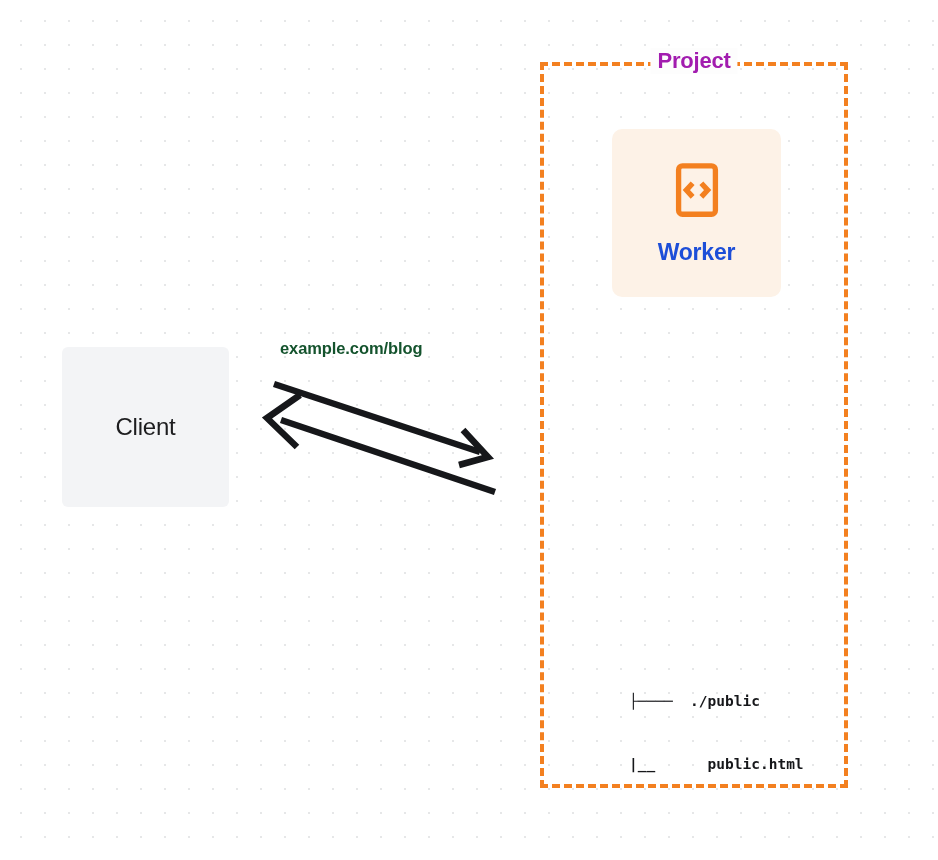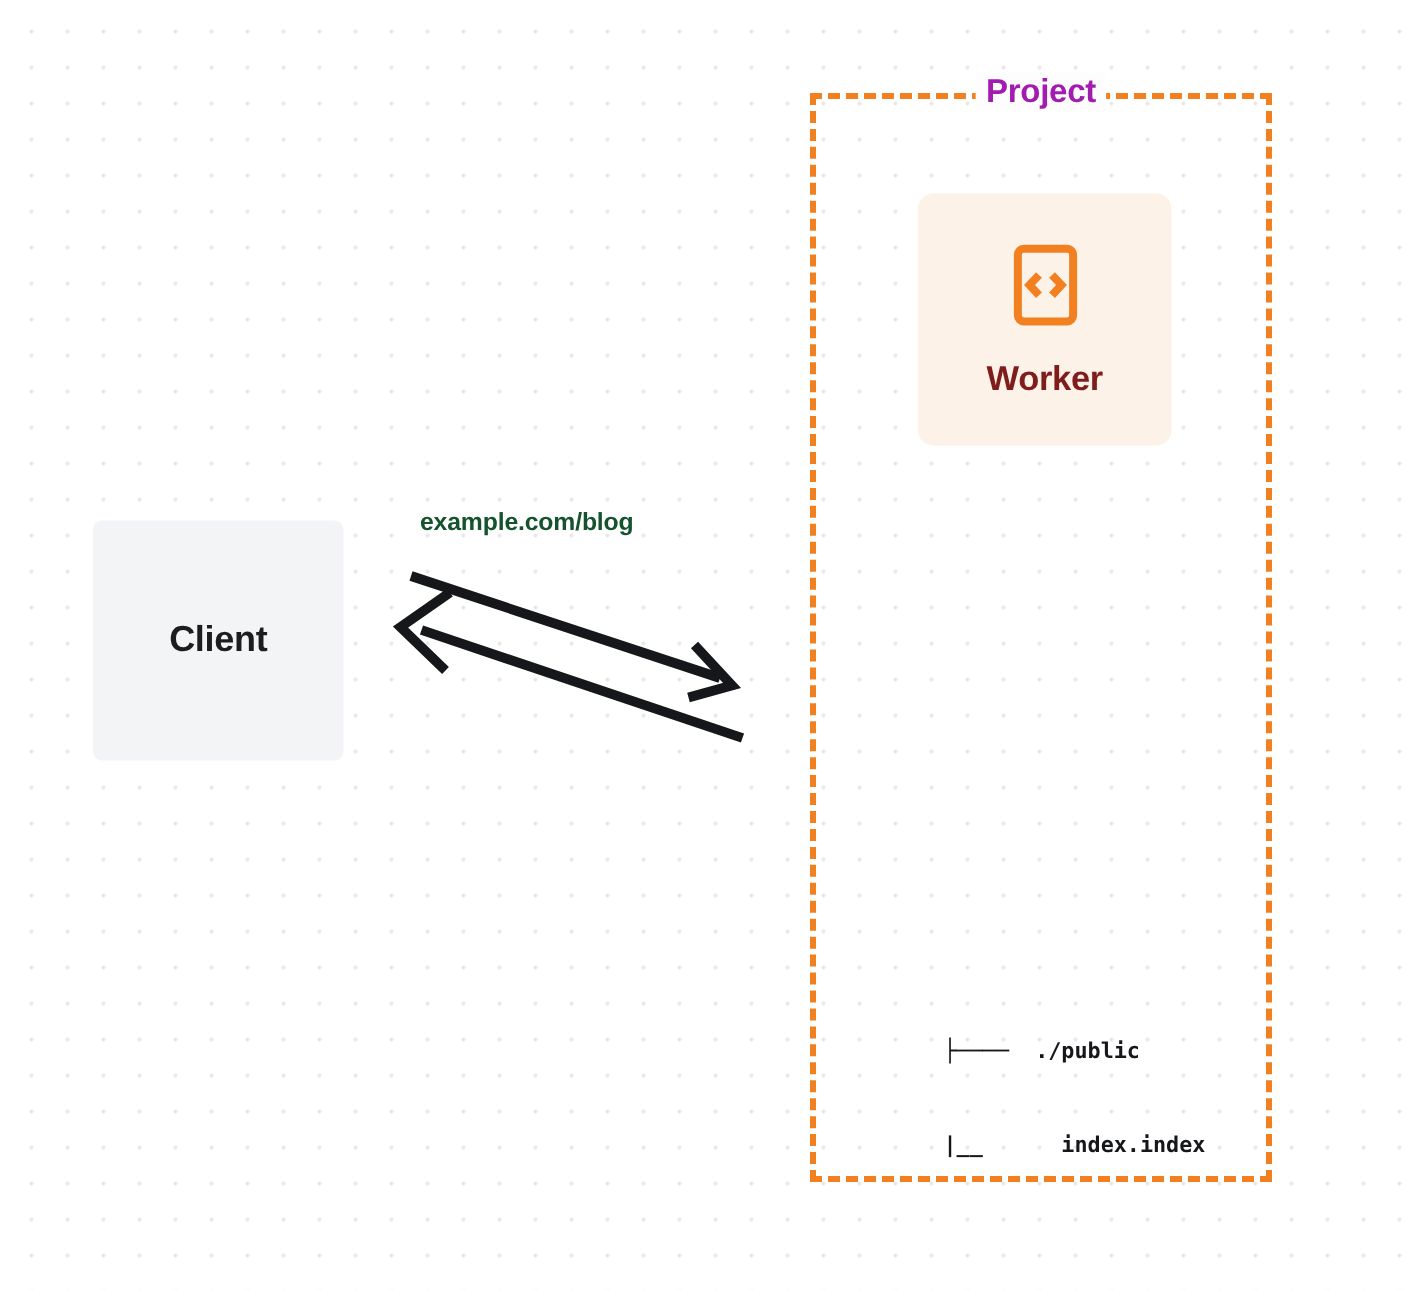--- a/index.html
+++ b/index.html
@@ -35,21 +35,21 @@
     width: 167px;
     height: 160px;
     background: #f3f4f6;
     border-radius: 6px;
     display: flex;
     align-items: center;
     justify-content: center;
   }
   #client-label {
     font-size: 24px;
-    font-weight: 700;
+    font-weight: 400;
     color: #1d1d1f;
     letter-spacing: -0.2px;
   }
 
   
   #connector-label {
     position: absolute;
     left: 280px;
     top: 339px;
     font-size: 16.5px;
@@ -111,21 +111,21 @@
   #assets-card { left: 611px; top: 481px; }
 
   .service-icon {
     width: 62px;
     height: 62px;
     display: block;
   }
   .service-label {
     font-size: 23px;
     font-weight: 700;
-    color: #7f1d1d;
+    color: #1d4ed8;
     letter-spacing: -0.2px;
   }
 
   
   #file-tree {
     position: absolute;
     left: 588px;
     top: 649px;
     width: 196px;
     font-family: "DejaVu Sans Mono", "Liberation Mono", monospace;
@@ -175,17 +175,17 @@
       <rect x="13" y="5" width="38" height="50" rx="4" ry="4" fill="none" stroke="#f38020" stroke-width="5.5"></rect>
       <polyline points="27.5,23 21,30 27.5,37" fill="none" stroke="#f38020" stroke-width="5.5" stroke-linecap="butt" stroke-linejoin="miter"></polyline>
       <polyline points="36.5,23 43,30 36.5,37" fill="none" stroke="#f38020" stroke-width="5.5" stroke-linecap="butt" stroke-linejoin="miter"></polyline>
     </svg>
     <span class="service-label">Worker</span>
   </div>
 
 
   <div id="file-tree">
     <span class="tree-line">├────  ./public</span>
-    <span class="tree-line">|__      index.index</span>
+    <span class="tree-line">|__      public.html</span>
     
   </div>
 
 </div>
 
 </body></html>

